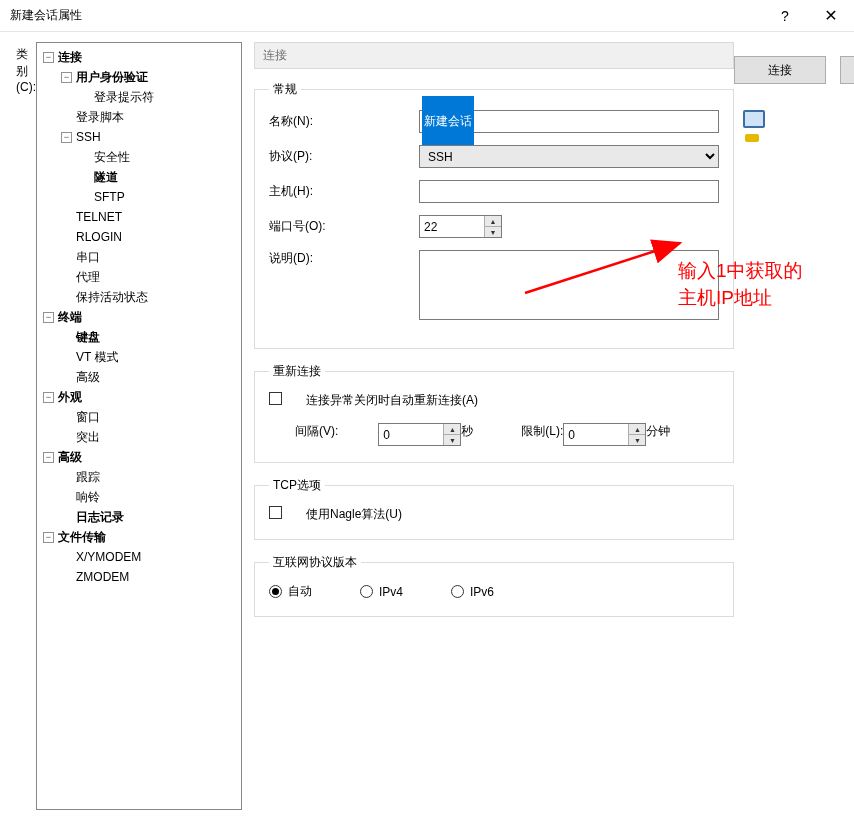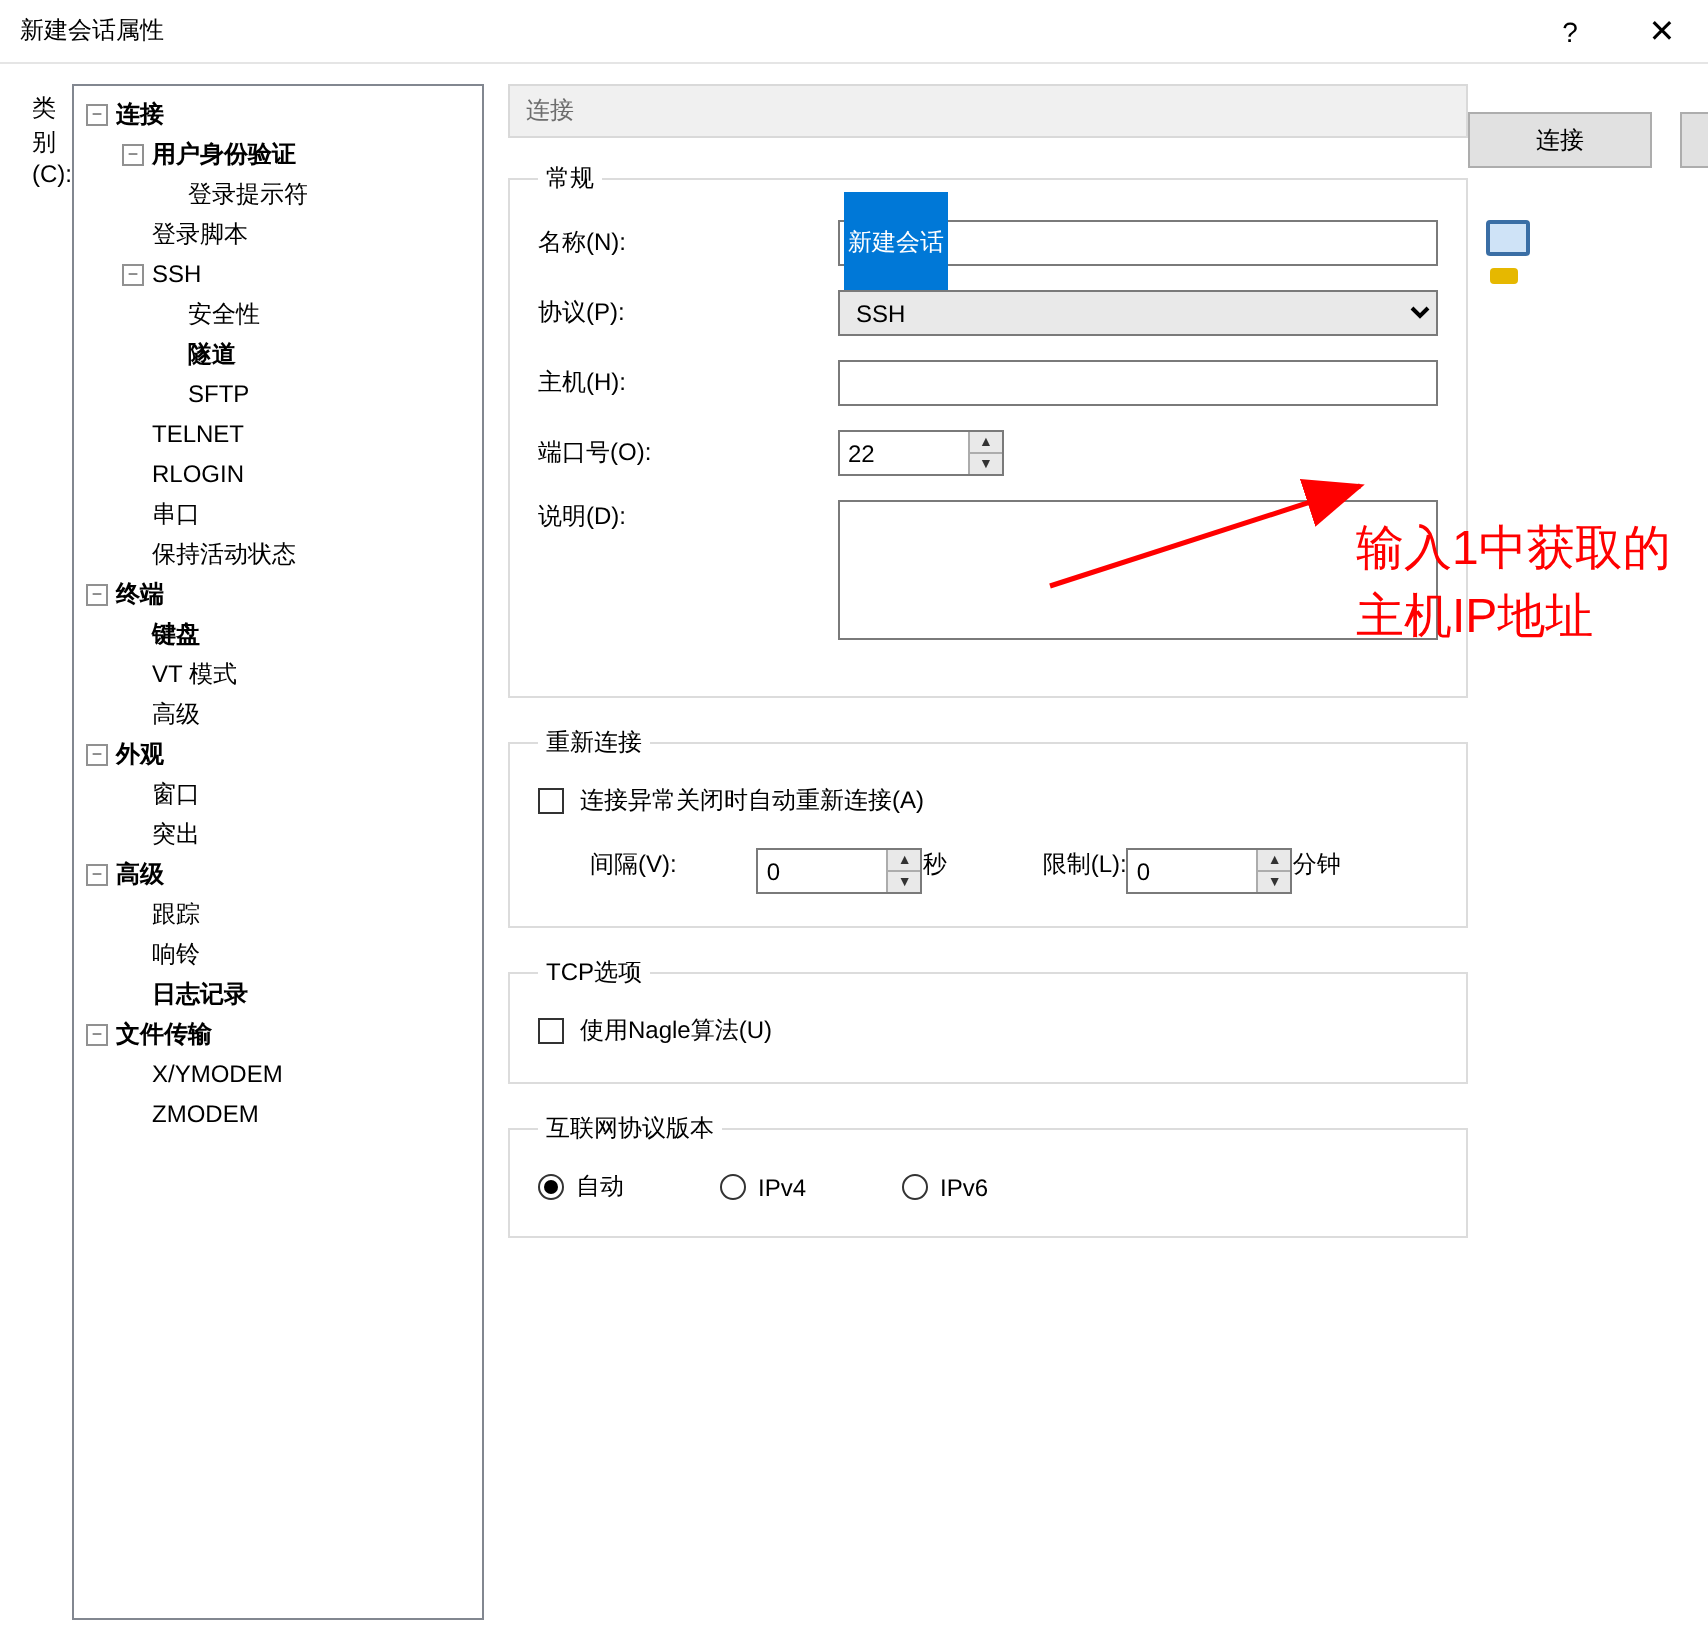--- a/index.html
+++ b/index.html
@@ -126,21 +126,21 @@
     flex: 1; background: #e9e9e9;
     display: flex; align-items: center; justify-content: center;
     font-size: 7px; color: #333;
   }
   .spin .btns div:first-child { border-bottom: 1px solid #acacac; }
   textarea.desc {
     width: 300px; height: 70px;
     border: 1px solid #7a7a7a;
     font: inherit; padding: 2px 4px; resize: none;
   }
-  .chk { display: inline-flex; align-items: center; gap: 8px; }
+  .chk { display: inline-flex; gap: 24px; }
   .chk .box {
     width: 13px; height: 13px; border: 1px solid #333; background: #fff;
   }
   .reconnect-row {
     display: flex; align-items: flex-start; 
     margin-top: 14px; padding-left: 26px;
   }
   .radio-row { display: flex; gap: 48px; align-items: center; }
   .radio { display: inline-flex; align-items: center; gap: 6px; }
   .radio .dot {
@@ -176,21 +176,21 @@
   
   .annotation {
     position: absolute;
     left: 520px; top: 183px;
     width: 330px; height: 140px;
     pointer-events: none;
   }
   .annotation svg { position: absolute; left: 0; top: 0; }
   .annotation .txt {
     position: absolute; left: 158px; top: 75px;
-    color: #ff0000; font-size: 24px; line-height: 1.4;
+    color: #ff0000; font-size: 19px; line-height: 1.4;
     white-space: nowrap;
   }
 </style>
 </head>
 <body>
 
 <div class="titlebar">
   <div class="title">新建会话属性</div>
   <div class="tbtn">?</div>
   <div class="tbtn close">✕</div>
@@ -264,20 +264,26 @@
             <li class="d2">
                 <div class="row">
                   <span class="noexp"></span>
                   <span class="lbl">RLOGIN</span>
                 </div>
               </li>
             <li class="d2">
                 <div class="row">
                   <span class="noexp"></span>
                   <span class="lbl">串口</span>
+                </div>
+              </li>
+            <li class="d2">
+                <div class="row">
+                  <span class="noexp"></span>
+                  <span class="lbl">代理</span>
                 </div>
               </li>
             <li class="d2">
                 <div class="row">
                   <span class="noexp"></span>
                   <span class="lbl">保持活动状态</span>
                 </div>
               </li>
           </ul>
         </li>

